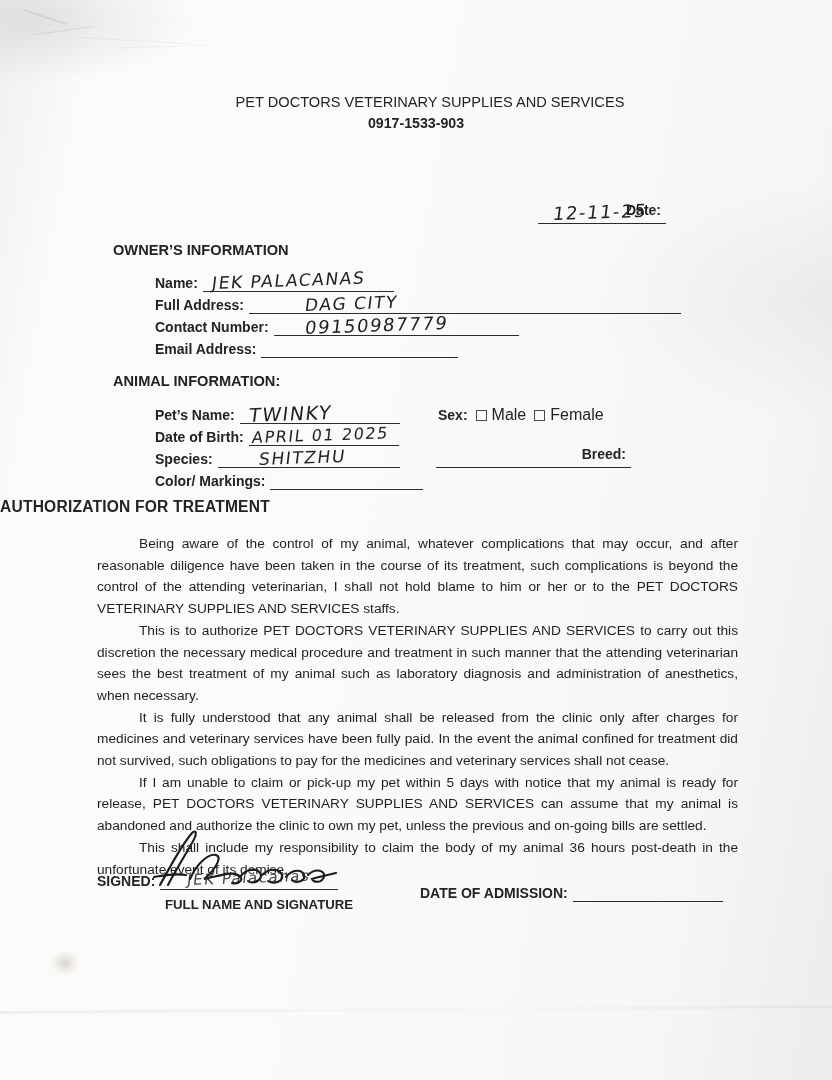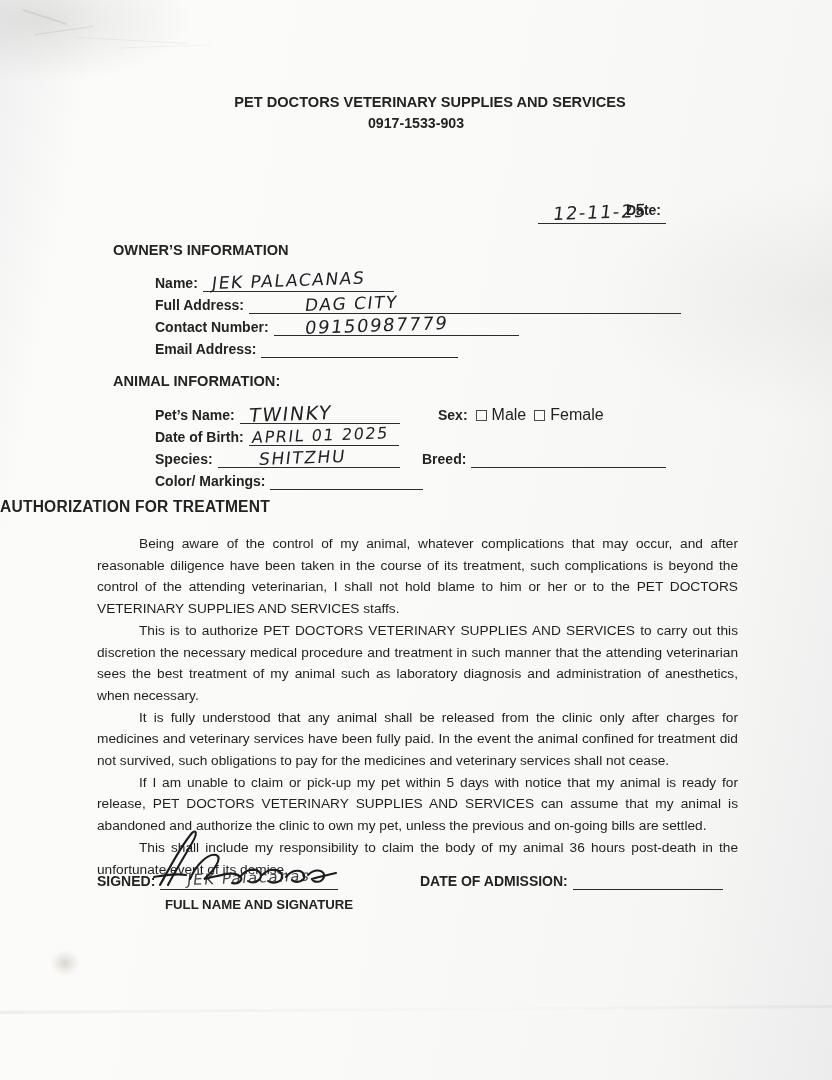--- a/index.html
+++ b/index.html
@@ -30,21 +30,21 @@
   .fold-bottom{
     position:absolute;left:0;top:1008px;width:832px;height:3px;
     background:linear-gradient(90deg,rgba(160,160,158,0.14),rgba(160,160,158,0.02) 60%,rgba(160,160,158,0.12));
     transform:rotate(-0.4deg);
   }
 
   .abs{position:absolute;}
 
   
   .hdr{left:0;top:92px;width:832px;text-align:center;line-height:21px;}
-  .hdr .l1{font-size:14.6px;font-weight:bold;padding-left:28px;}
+  .hdr .l1{font-size:14.6px;font-weight:normal;padding-left:28px;}
   .hdr .l2{font-size:14.2px;font-weight:bold;}
   .hdr .l3{font-size:14.2px;font-weight:bold;}
 
   
   .frow{display:flex;align-items:flex-end;height:22px;margin:0;}
   .flabel{font-size:14px;font-weight:bold;white-space:nowrap;padding-right:5px;line-height:17px;}
   .fline{position:relative;display:inline-block;border-bottom:1.4px solid #2c2c2c;height:18px;}
   .hw{
     font-family:"DejaVu Sans",sans-serif;
     color:#222226;
@@ -76,21 +76,21 @@
     text-align:justify;text-indent:42px;color:#1f1f1f;
   }
 
   
   .sig-wrap{left:97px;top:845px;width:641px;height:90px;}
   .sig-left{position:absolute;left:0;top:24px;display:flex;align-items:flex-end;}
   .sig-left .fline{width:178px;height:20px;}
   .sig-scribble{position:absolute;left:-14px;bottom:-4px;pointer-events:none;}
   .sig-hw{position:absolute;left:26px;bottom:0;font-size:15px;opacity:.85;}
   .sig-caption{position:absolute;left:60px;top:52px;font-size:13.2px;font-weight:bold;padding-left:8px;}
-  .sig-right{position:absolute;left:323px;top:28px;display:flex;align-items:flex-end;}
+  .sig-right{position:absolute;left:323px;top:40px;display:flex;align-items:flex-end;}
   .sig-right .fline{width:150px;height:16px;}
 </style>
 </head>
 <body>
 
 <div class="paper">
 
   <div class="crease c1"></div>
   <div class="crease c2"></div>
   <div class="crease c3"></div>
@@ -163,21 +163,21 @@
     <div class="frow">
       <span class="flabel">Color/ Markings:</span>
       <span class="fline" style="width:153px;">
         <span class="hw"></span>
       </span>
     </div>
 
     <div class="rightcol sexline" style="left:283px;top:4px;">
       <span class="flabel" style="padding-right:0;">Sex:</span><span class="cbx"></span><span class="optlabel">Male</span><span class="cbx"></span><span class="optlabel">Female</span>
     </div>
-    <div class="rightcol frow" style="left:267px;top:44px;">
+    <div class="rightcol frow" style="left:281px;top:44px;flex-direction:column;">
       <span class="flabel">Breed:</span>
       <span class="fline" style="width:195px;">
         <span class="hw"></span>
       </span>
     </div>
   </div>
 
   <div class="abs auth-title">AUTHORIZATION FOR TREATMENT</div>
 
   <div class="abs body-text">

